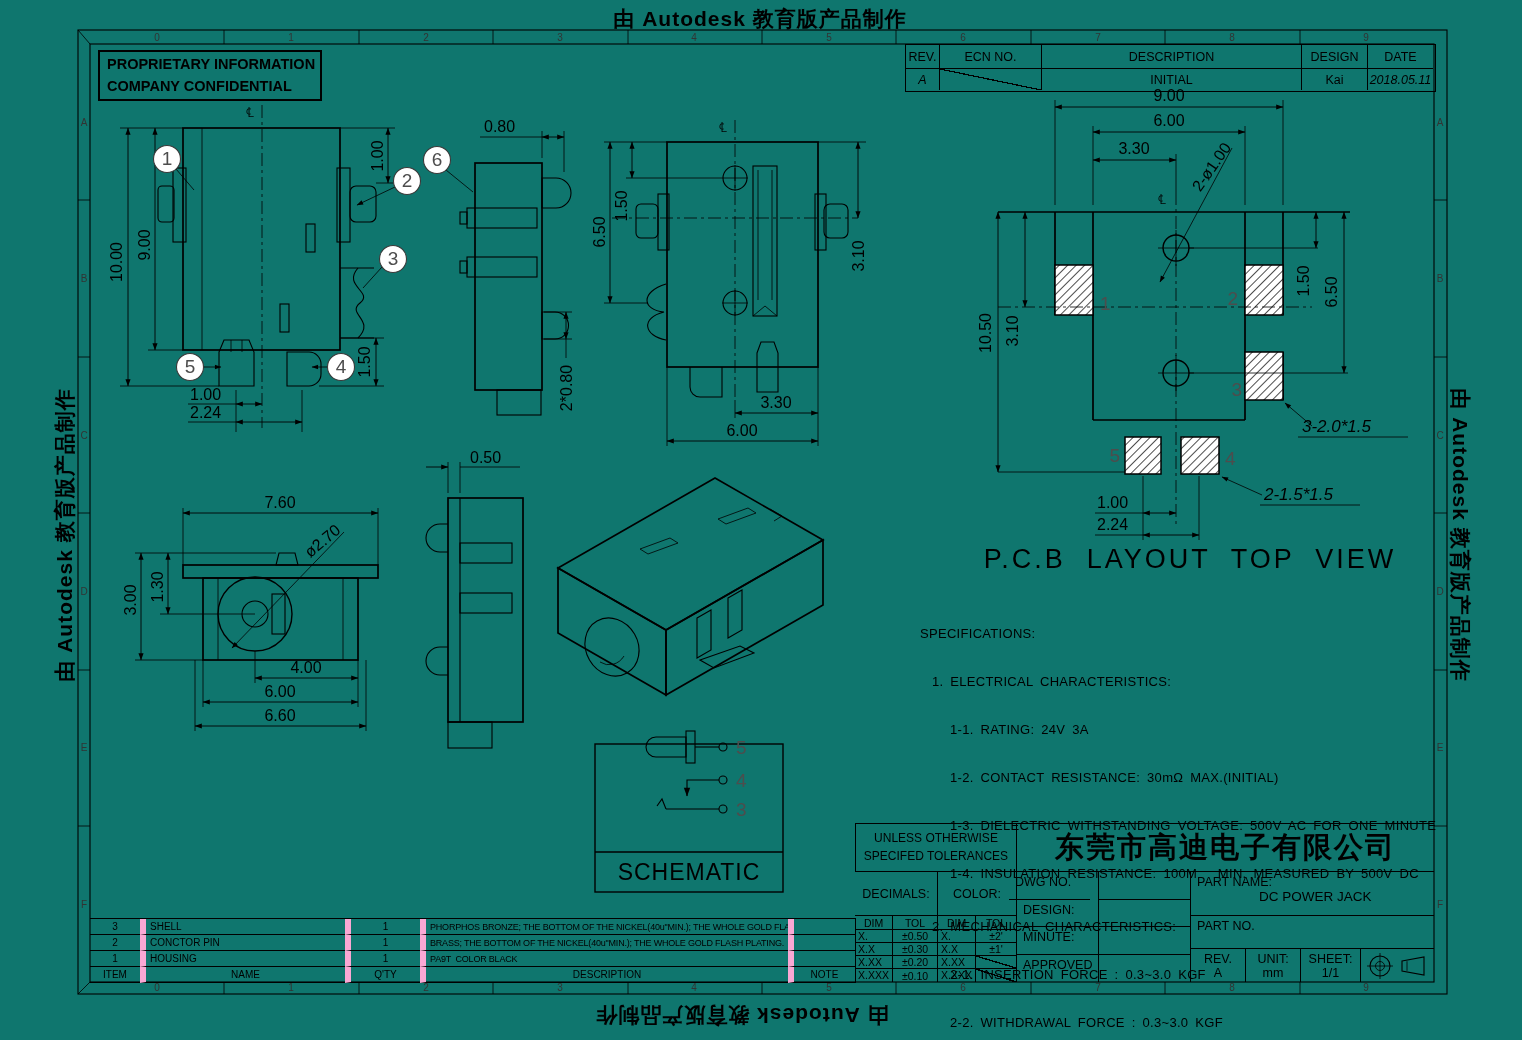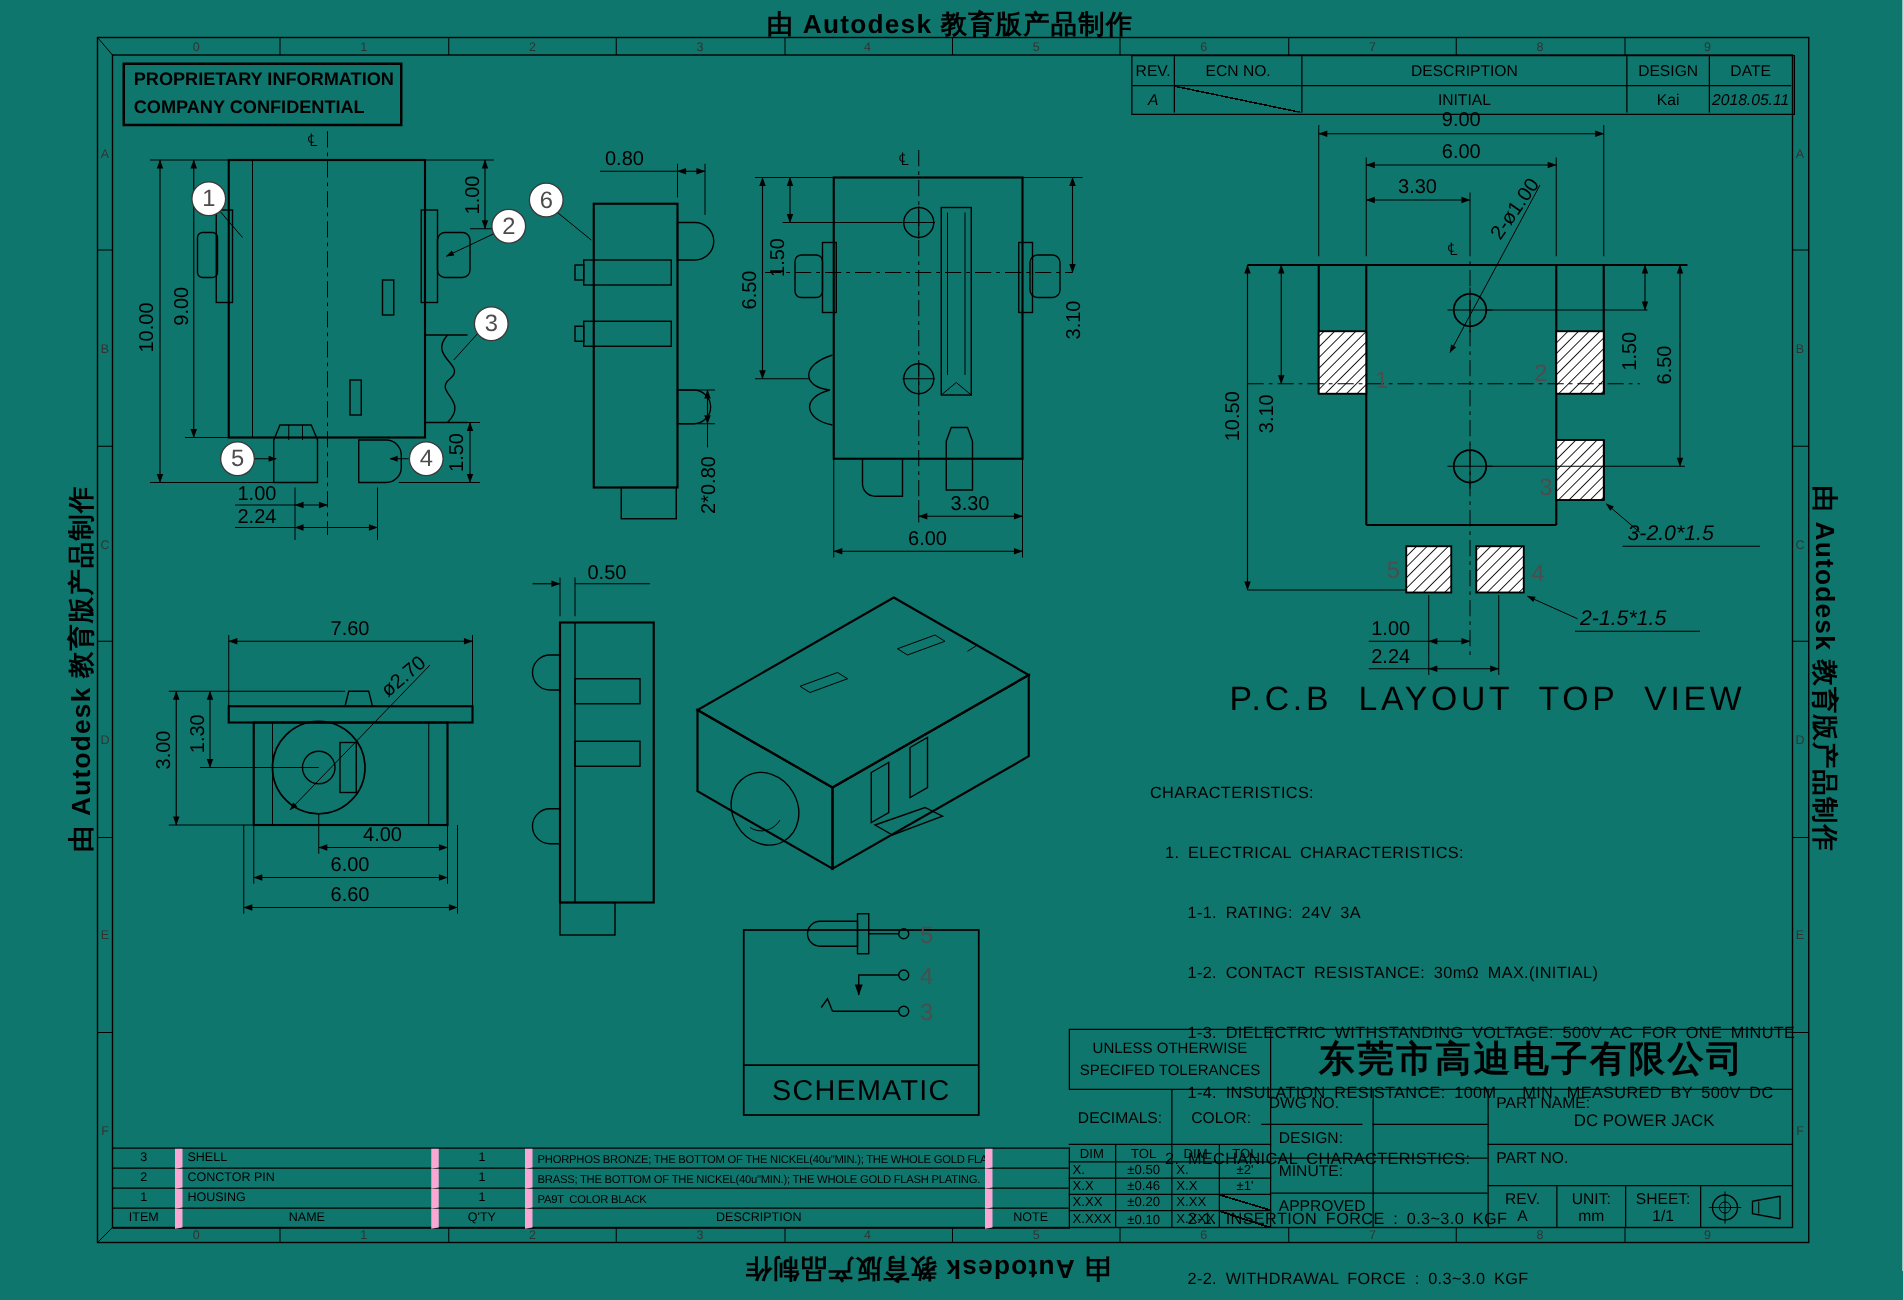--- a/index.html
+++ b/index.html
@@ -447,21 +447,21 @@
     <div class="nbt">DESIGN</div>
     <div class="nbt">DATE</div>
     <div class="nbl ital">A</div>
     <div class="diag"></div>
     <div>INITIAL</div>
     <div>Kai</div>
     <div class="ital">2018.05.11</div>
   </div>
 
   <div class="specs">
-    <div>CHARACTERISTICS:</div>
+    <div>SPECIFICATIONS:</div>
     <div class="in1">1. ELECTRICAL CHARACTERISTICS:</div>
     <div class="in2">1-1. RATING: 24V 3A</div>
     <div class="in2">1-2. CONTACT RESISTANCE: 30mΩ MAX.(INITIAL)</div>
     <div class="in2">1-3. DIELECTRIC WITHSTANDING VOLTAGE: 500V AC FOR ONE MINUTE</div>
     <div class="in2">1-4. INSULATION RESISTANCE: 100M   MIN. MEASURED BY 500V DC</div>
     <div class="in1 g">2. MECHANICAL CHARACTERISTICS:</div>
     <div class="in2">2-1. INSERTION FORCE : 0.3~3.0 KGF</div>
     <div class="in2">2-2. WITHDRAWAL FORCE : 0.3~3.0 KGF</div>
     
     
@@ -503,21 +503,21 @@
     <div class="cell br bb ctr" style="left:83px;top:49px;width:79px;height:44px">COLOR:</div>
     <div class="cell br bb ctr small" style="left:0;top:93px;width:38px;height:14px">DIM</div>
     <div class="cell br bb ctr small" style="left:38px;top:93px;width:45px;height:14px">TOL</div>
     <div class="cell br bb ctr small" style="left:83px;top:93px;width:38px;height:14px">DIM</div>
     <div class="cell br bb ctr small" style="left:121px;top:93px;width:41px;height:14px">TOL</div>
     <div class="cell br bb small" style="left:0;top:107px;width:38px;height:13px;padding-left:3px">X.</div>
     <div class="cell br bb ctr small" style="left:38px;top:107px;width:45px;height:13px">±0.50</div>
     <div class="cell br bb small" style="left:83px;top:107px;width:38px;height:13px;padding-left:3px">X.</div>
     <div class="cell br bb ctr small" style="left:121px;top:107px;width:41px;height:13px">±2'</div>
     <div class="cell br bb small" style="left:0;top:120px;width:38px;height:13px;padding-left:3px">X.X</div>
-    <div class="cell br bb ctr small" style="left:38px;top:120px;width:45px;height:13px">±0.46</div>
+    <div class="cell br bb ctr small" style="left:38px;top:120px;width:45px;height:13px">±0.30</div>
     <div class="cell br bb small" style="left:83px;top:120px;width:38px;height:13px;padding-left:3px">X.X</div>
     <div class="cell br bb ctr small" style="left:121px;top:120px;width:41px;height:13px">±1'</div>
     <div class="cell br bb small" style="left:0;top:133px;width:38px;height:13px;padding-left:3px">X.XX</div>
     <div class="cell br bb ctr small" style="left:38px;top:133px;width:45px;height:13px">±0.20</div>
     <div class="cell br bb small" style="left:83px;top:133px;width:38px;height:13px;padding-left:3px">X.XX</div>
     <div class="cell br bb small diag2" style="left:121px;top:133px;width:41px;height:13px"></div>
     <div class="cell br small" style="left:0;top:146px;width:38px;height:13px;padding-left:3px">X.XXX</div>
     <div class="cell br ctr small" style="left:38px;top:146px;width:45px;height:13px">±0.10</div>
     <div class="cell br small" style="left:83px;top:146px;width:38px;height:13px;padding-left:3px">X.XXX</div>
     <div class="cell br small diag2" style="left:121px;top:146px;width:41px;height:13px"></div>

